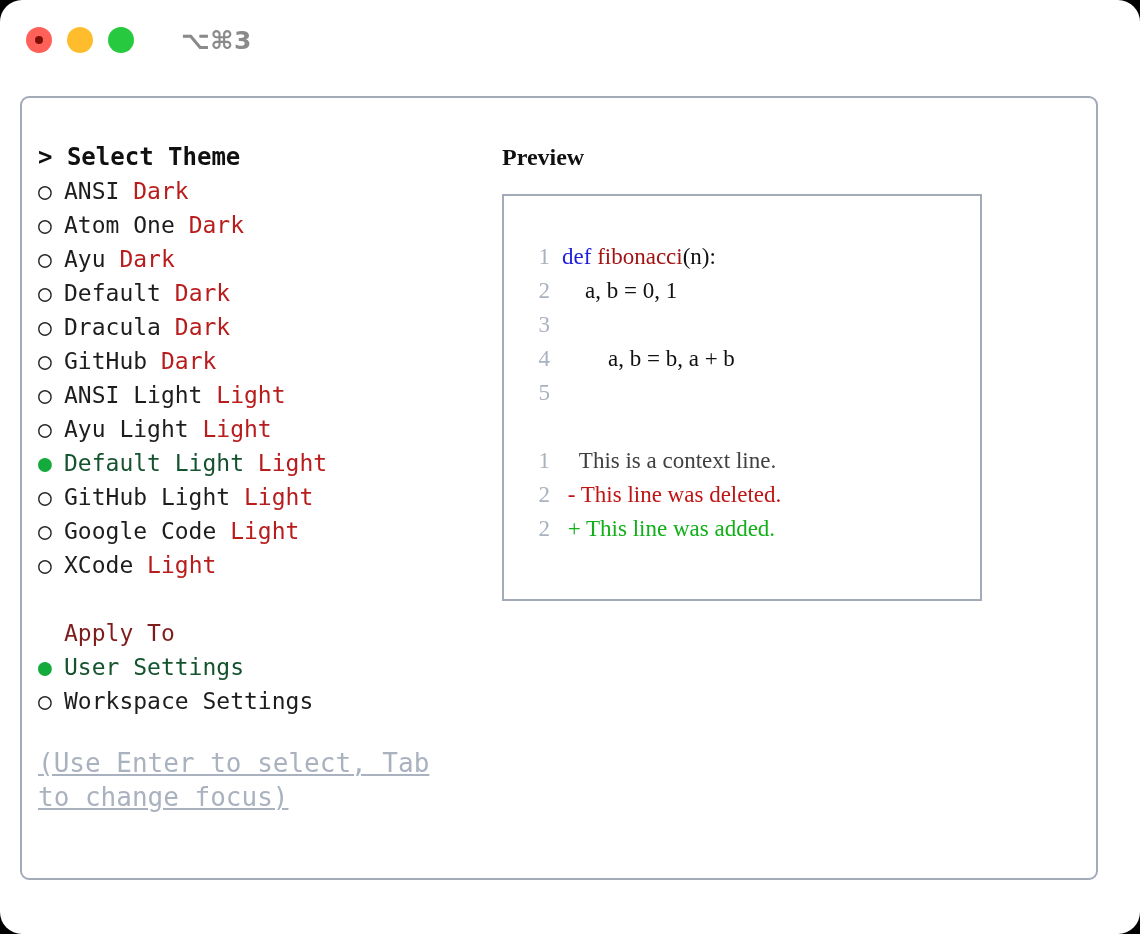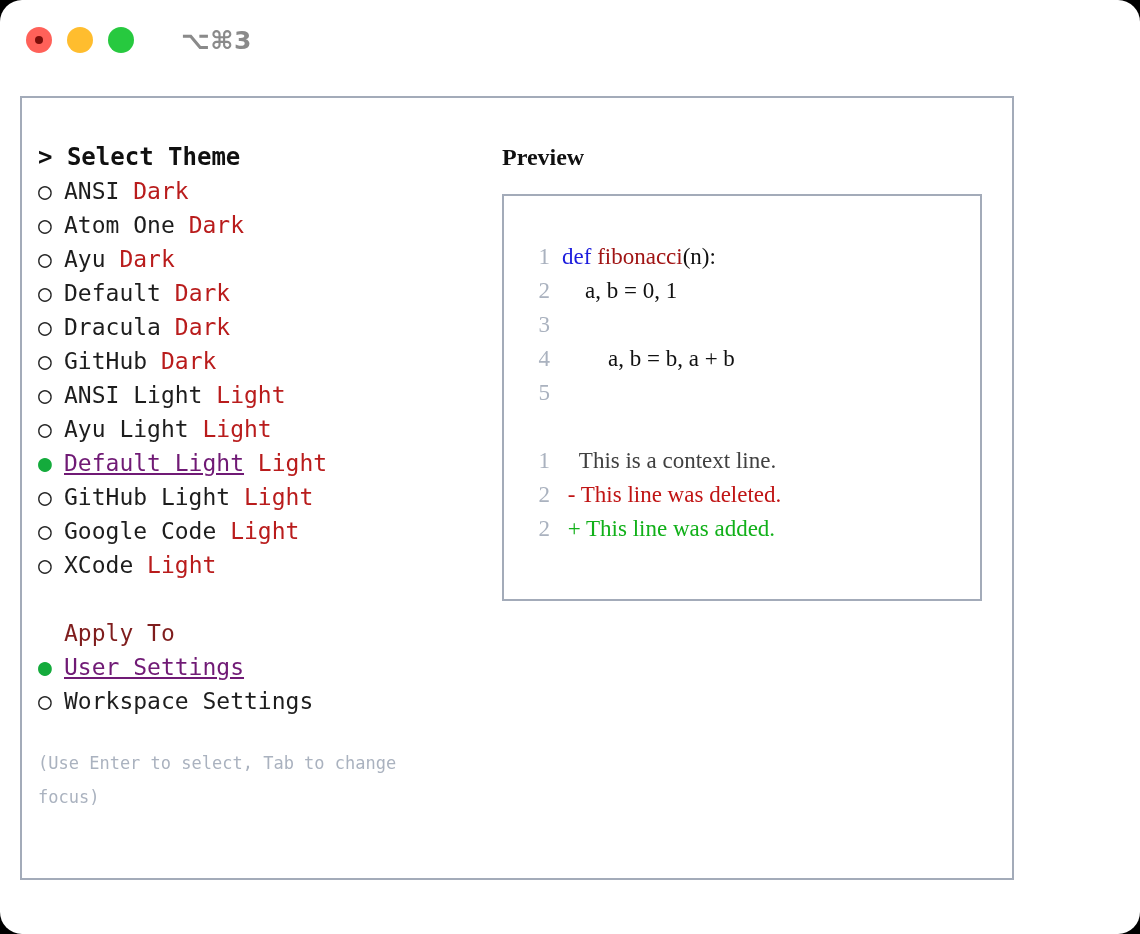--- a/index.html
+++ b/index.html
@@ -62,24 +62,24 @@
     font-weight: bold;
     letter-spacing: 0.5px;
     font-family: "DejaVu Sans", "Liberation Sans", sans-serif;
   }
 
   
   .panel {
     position: absolute;
     left: 20px;
     top: 96px;
-    width: 994px;
+    width: 1078px;
     height: 784px;
     border: 2px solid #a3abb9;
-    border-radius: 0;
+    border-radius: 9px;
     box-sizing: border-box;
     background: #ffffff;
   }
 
   
   .left-col {
     position: absolute;
     left: 16px;
     top: 42px;
     width: 460px;
@@ -115,32 +115,33 @@
     width: 26px;
     flex: none;
     font-size: 23px;
     line-height: 34px;
     color: #2b2b2b;
     text-align: left;
   }
   .row.selected .bullet { color: #14ab3c; }
 
   .row-label  { color: #1d1d1d; }
-  .row.selected .row-label { color: #701a75; text-decoration: underline; }
+  .row.selected .row-label { color: #14532d; }
   .row-suffix { color: #b91c1c; }
 
   .row.header-row .bullet { color: transparent; }
   .row.header-row .row-label { color: #7f1d1d; }
 
   .hint {
     margin-top: 28px;
-    font-size: 17px;
+    font-size: 26px;
     line-height: 34px;
     color: #aab2bf;
     width: 420px;
+    text-decoration: underline;
   }
 
   
   .preview-box {
     margin-top: 20px;
     width: 480px;
     height: 407px;
     border: 2px solid #a3abb9;
     box-sizing: border-box;
     background: #ffffff;

